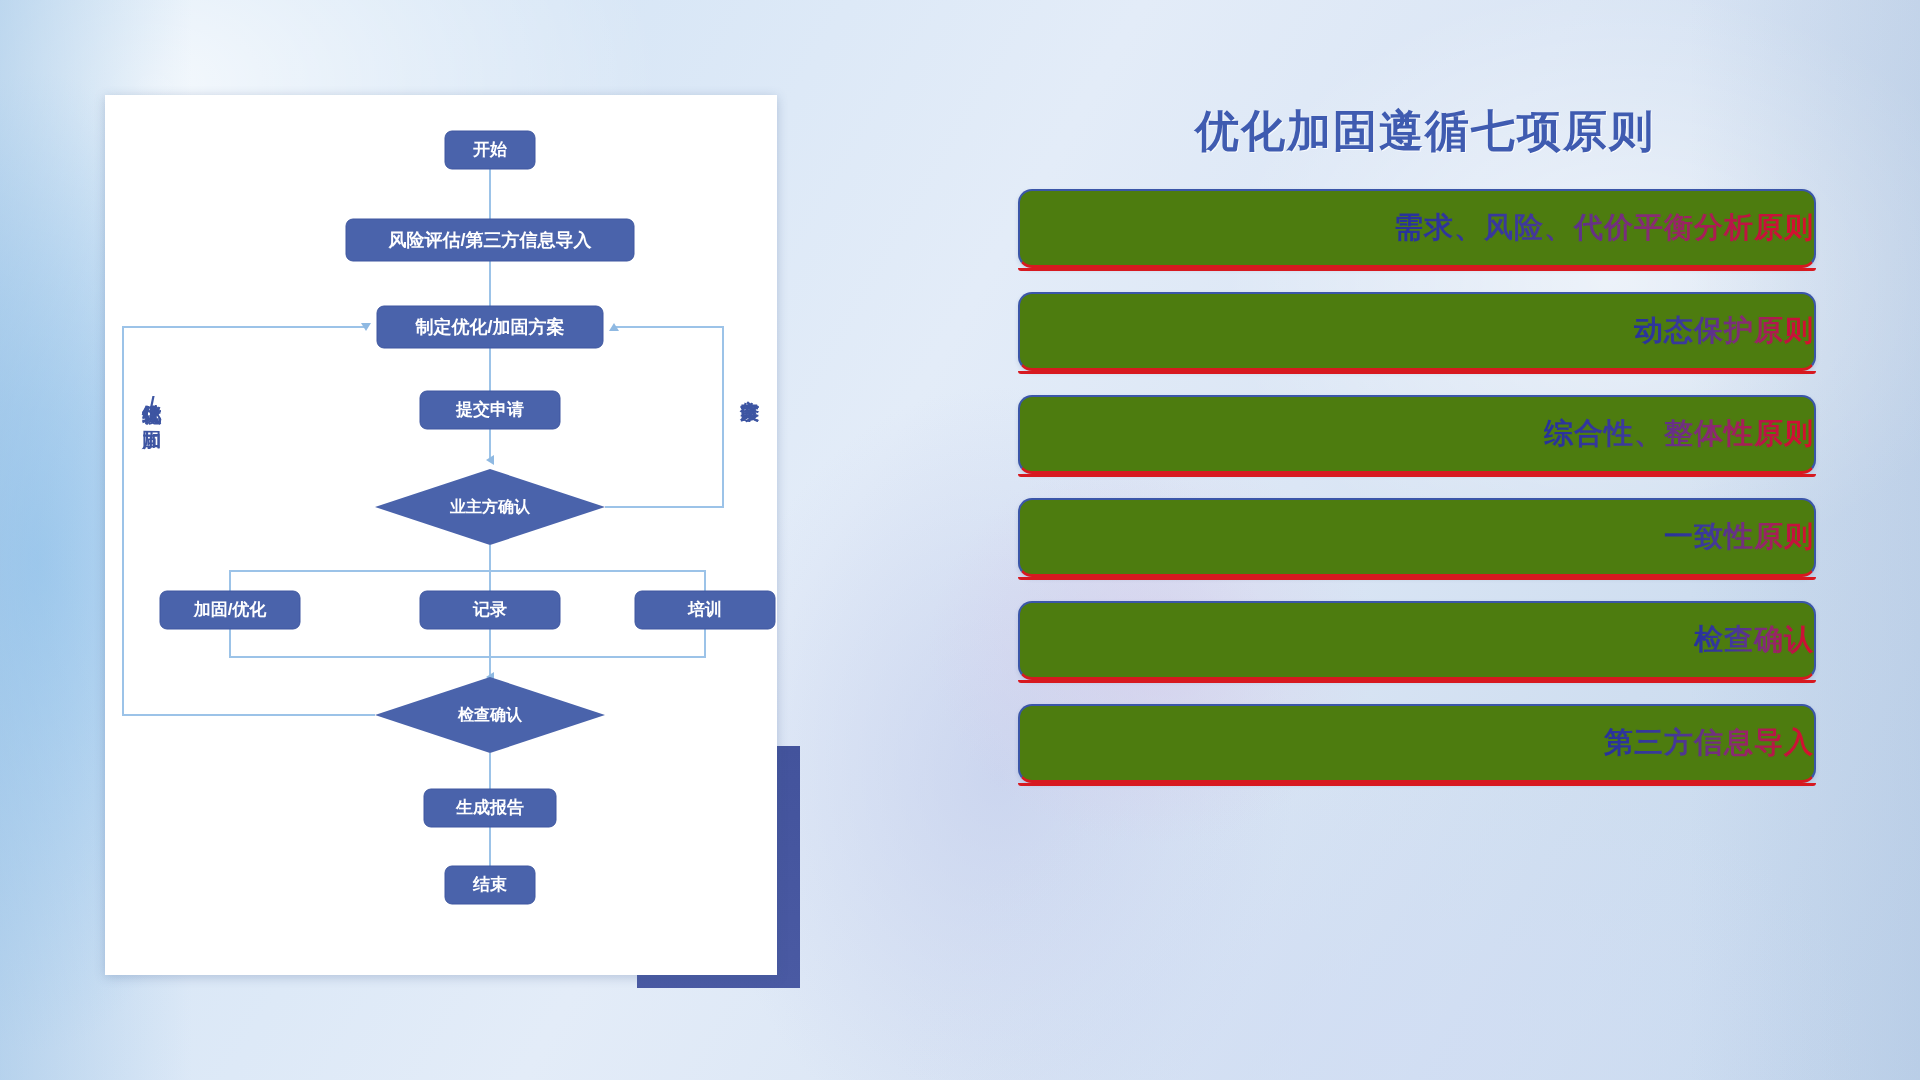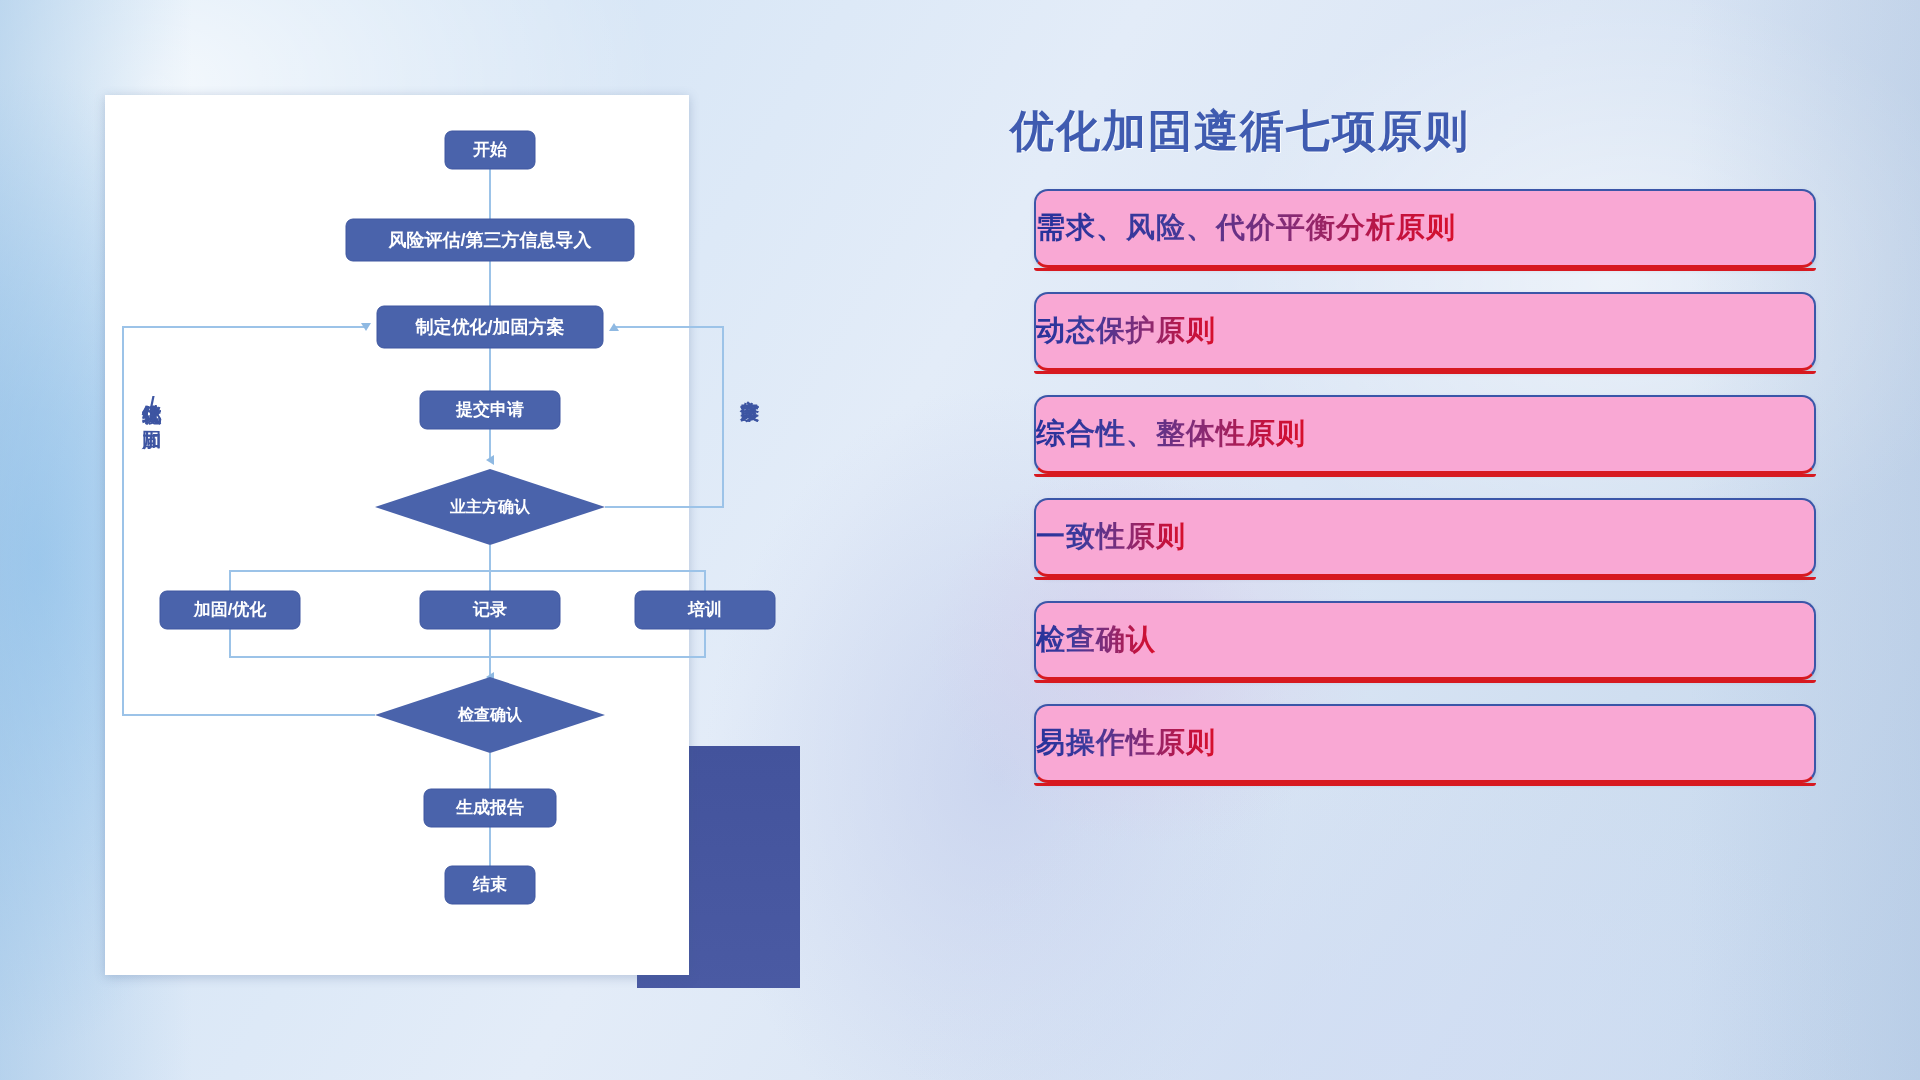--- a/index.html
+++ b/index.html
@@ -39,24 +39,25 @@
     background:linear-gradient(90deg, rgba(140,185,225,.45) 0%, rgba(140,185,225,0) 10%, rgba(0,0,0,0) 88%, rgba(150,175,210,.25) 100%);
   }
 
   
   #accent-block{
     position:absolute;left:637px;top:746px;width:163px;height:242px;
     background:linear-gradient(180deg,#43539c 0%,#4a5aa3 100%);
     z-index:1;
   }
   #flow-card{
-    position:absolute;left:105px;top:95px;width:584px;height:880px;
+    position:absolute;left:105px;top:95px;width:660px;height:880px;
     background:#ffffff;
     box-shadow:0 2px 10px rgba(60,90,140,.28);
     z-index:2;
+    padding-left:12px;
   }
 
   
   #flow-svg{position:absolute;left:0;top:0;width:672px;height:880px;}
 
   .node-rect{fill:#4a63ab;stroke:#3e57a0;stroke-width:1;}
   .node-diamond{fill:#4a63ab;}
   .node-label{
     fill:#ffffff;font-family:"Liberation Sans","DejaVu Sans",sans-serif;
     font-weight:bold;text-anchor:middle;dominant-baseline:middle;
@@ -74,31 +75,31 @@
     white-space:nowrap;
   }
   #v-label-left{left:142px;top:388px;}
   #v-label-right{left:740px;top:385px;}
 
   
   #right-panel{
     position:absolute;left:1010px;top:80px;width:830px;height:930px;z-index:3;
   }
   #panel-title{
-    text-align:left;
+    text-align:center;
     font-size:44px;font-weight:bold;letter-spacing:2px;
     color:#3f5bb0;
     text-shadow:1px 1px 0 rgba(255,255,255,.75);
     margin:22px 0 28px 0;
   }
   .principle{
     position:relative;
-    height:74px;margin:0 24px 24px 24px;
-    display:flex;align-items:center;justify-content:flex-start;
-    background:#f9a8d4;
+    height:74px;margin:0 24px 24px 8px;
+    display:flex;align-items:center;justify-content:flex-end;
+    background:#4d7c0f;
     border-radius:14px;
     border-top:2px solid #3b56a8;
     border-left:2px solid #3b56a8;
     border-right:2px solid #3b56a8;
     border-bottom:3px solid #d71920;
     box-shadow:0 2px 4px rgba(70,100,150,.18);
   }
   .principle::after{
     content:"";position:absolute;left:-2px;right:-2px;bottom:-6px;height:3px;
     background:#d71920;border-radius:0 0 14px 14px;
@@ -237,16 +238,16 @@
   <div class="principle">
     <span class="principle-text">综合性、整体性原则</span>
   </div>
   <div class="principle">
     <span class="principle-text">一致性原则</span>
   </div>
   <div class="principle">
     <span class="principle-text">检查确认</span>
   </div>
   <div class="principle">
-    <span class="principle-text">易操作性原则</span>
+    <span class="principle-text">第三方信息导入</span>
   </div>
 
 </div>
 
 </body></html>

